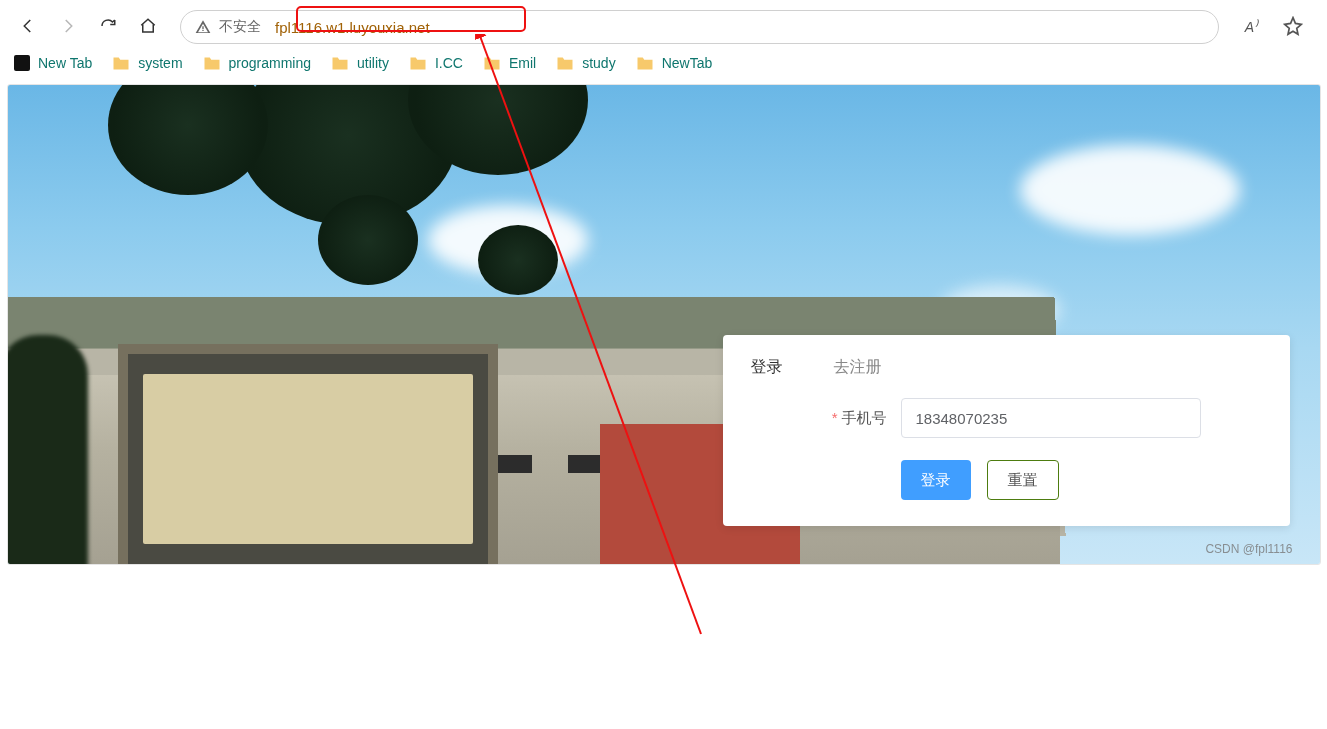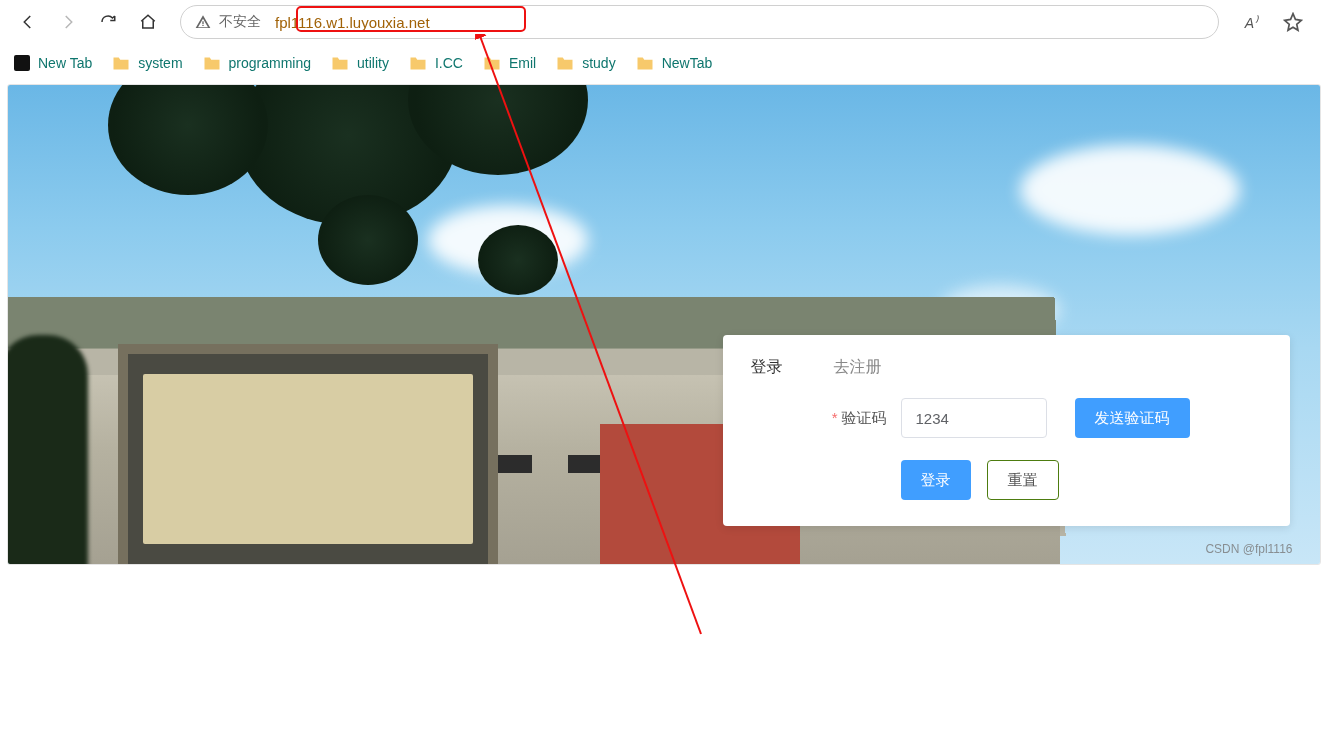--- a/index.html
+++ b/index.html
@@ -1,19 +1,19 @@
 <!DOCTYPE html>
 <html><head>
 <meta charset="utf-8">
 <style>
   * { box-sizing: border-box; margin: 0; padding: 0; font-family: "Microsoft YaHei", Arial, sans-serif; }
   body { width: 1327px; height: 729px; background: #fff; overflow: hidden; position: relative; }
 
   
-  .chrome-toolbar { height: 44px; display: flex; align-items: center; padding: 0 10px; gap: 4px; }
+  .chrome-toolbar { height: 44px; display: flex; align-items: flex-end; padding: 0 10px; gap: 4px; }
   .nav-btn { width: 36px; height: 36px; display: flex; align-items: center; justify-content: center; border-radius: 6px; cursor: pointer; color: #333; }
   .nav-btn svg { width: 18px; height: 18px; }
   .address-bar { flex: 1; height: 34px; background: #fff; border: 1px solid #d0d0d0; border-radius: 17px; display: flex; align-items: center; margin: 0 10px; padding: 0 14px; gap: 8px; position: relative; }
   .warn-icon { width: 16px; height: 16px; color: #666; flex-shrink:0; }
   .insecure-text { color: #666; font-size: 14px; margin-right: 6px; }
   .url-text { color: #a16207; font-size: 15px; }
   .toolbar-right { display:flex; align-items:center; gap:6px; padding-right:6px;}
   .toolbar-icon { width:36px; height:36px; display:flex; align-items:center; justify-content:center; border-radius:6px; cursor:pointer; color:#555;}
 
   
@@ -199,26 +199,25 @@
         <div class="leaf-cluster lc5"></div>
     </div>
   </div>
 
   <div class="login-card">
     <div class="tabs">
       <div class="tab">登录</div>
       <div class="tab secondary">去注册</div>
     </div>
 
-
     <div class="form-row">
-      <div class="form-label"><span class="req">*</span><span>验证码</span></div>
-      <input class="form-input half" value="1234" style="">
-      <button class="btn btn-primary">发送验证码</button>
-    </div>
+      <div class="form-label"><span class="req">*</span><span>手机号</span></div>
+      <input class="form-input full" value="18348070235" style="">
+    </div>
+
 
 
     <div class="form-actions">
       <button class="btn btn-primary">登录</button>
       <button class="btn btn-default">重置</button>
     </div>
   </div>
 
   <div class="watermark">CSDN @fpl1116</div>
 </div>

